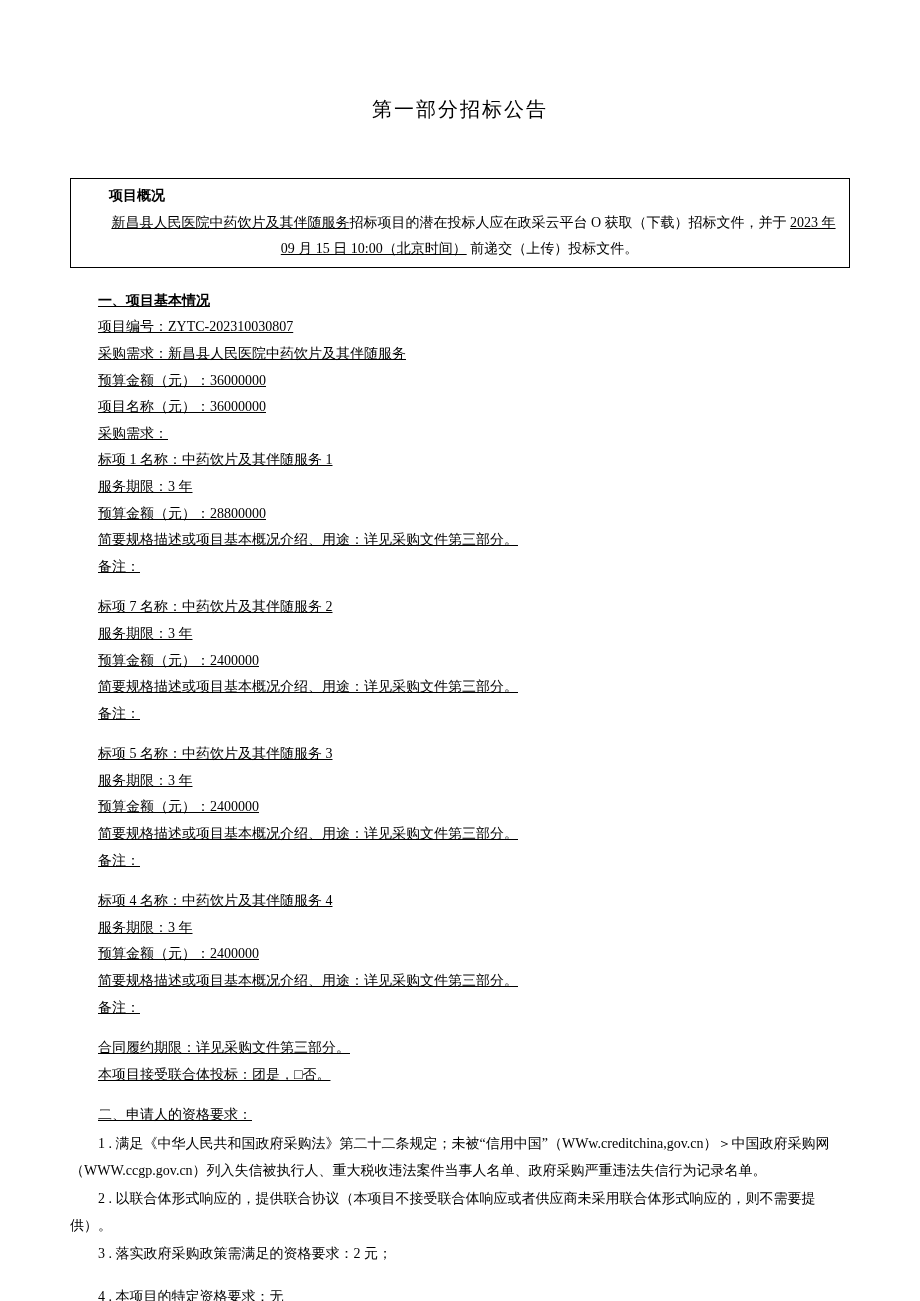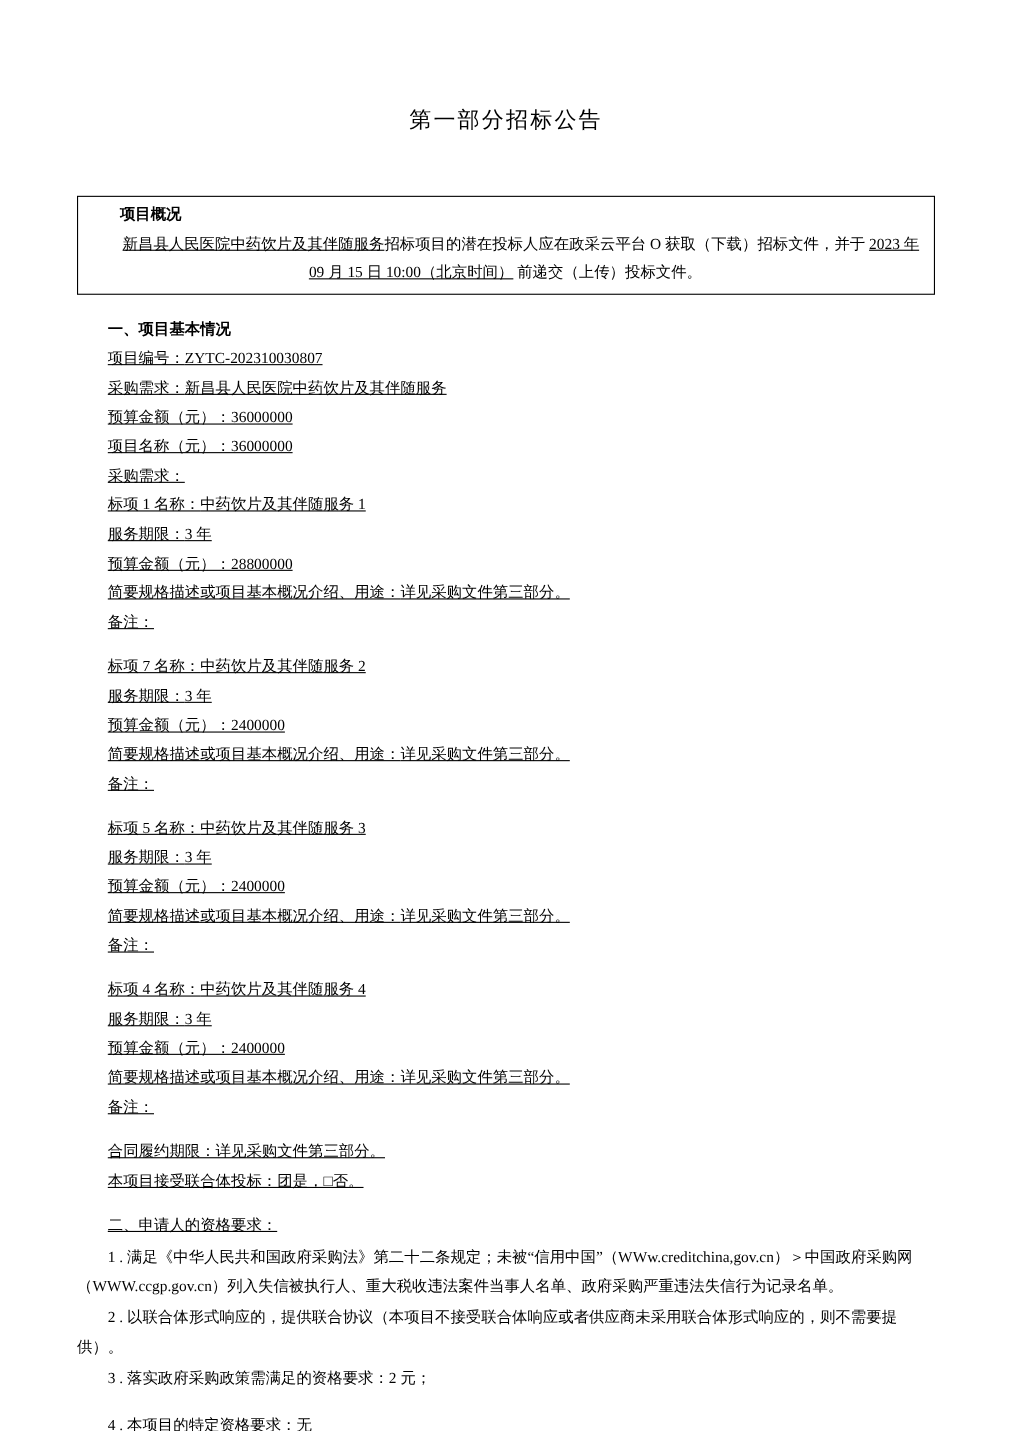--- a/index.html
+++ b/index.html
@@ -30,20 +30,21 @@
     }
     .box-body {
       text-indent: 28px;
       text-align: center;
     }
     .underline { text-decoration: underline; }
     .section-heading {
       font-weight: bold;
       padding-left: 28px;
       margin-top: 3px;
+      text-decoration: underline;
     }
     .para {
       padding-left: 28px;
       text-decoration: underline;
     }
     .spacer { height: 14px; }
     .indent-para {
       text-indent: 28px;
       margin-top: 2px;
       padding-left: 0;

